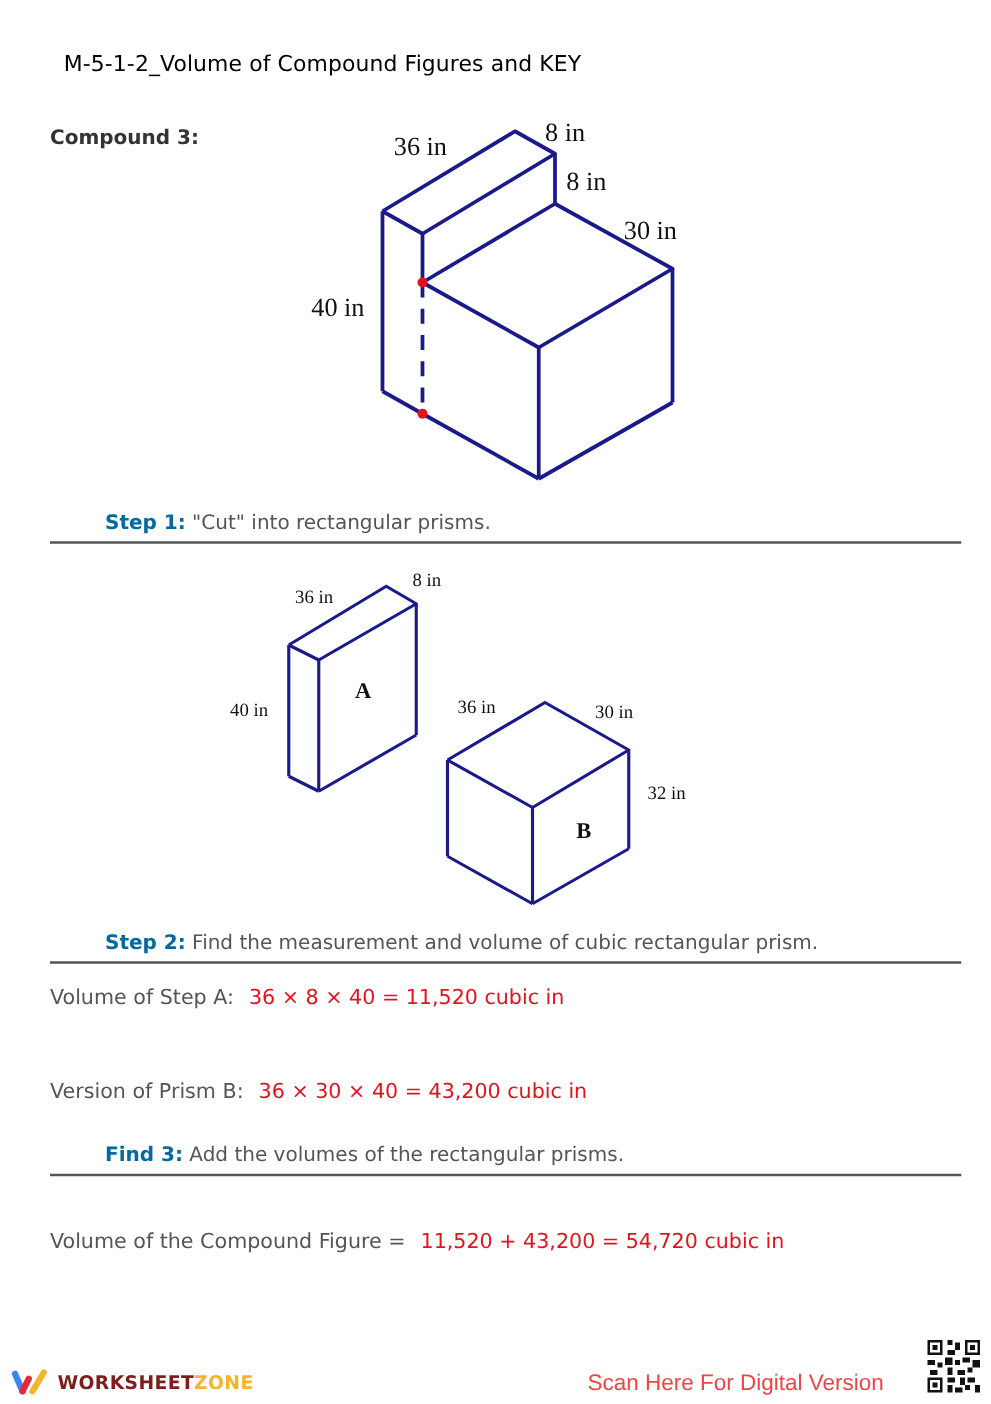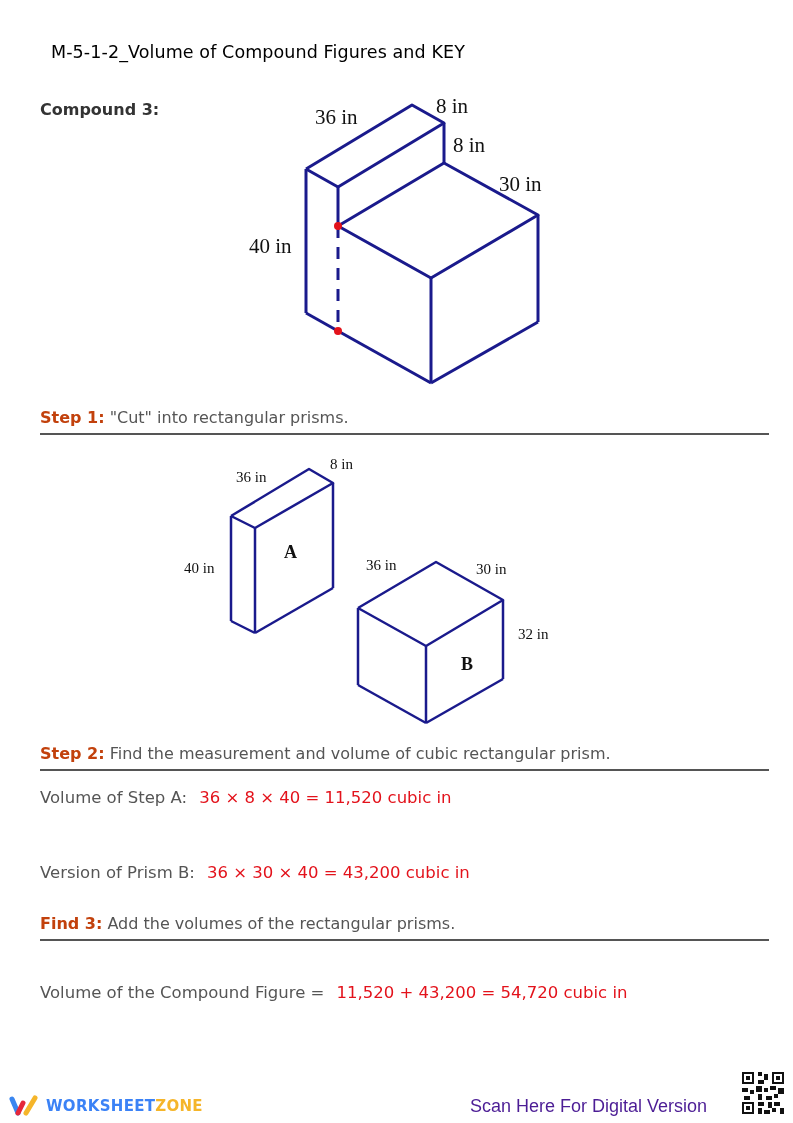--- a/index.html
+++ b/index.html
@@ -4,30 +4,30 @@
 <style>
   html, body { margin: 0; padding: 0; background: #ffffff; }
   body {
     width: 793px; height: 1123px; position: relative; overflow: hidden;
     font-family: "DejaVu Sans", sans-serif; color: #444;
   }
   .abs { position: absolute; }
   .doc-title { left: 51px; top: 42px; font-size: 17.5px; color: #000000; letter-spacing: 0.1px; white-space: nowrap; }
   .example-label { left: 40px; top: 100px; font-size: 16px; font-weight: bold; color: #333; }
   .step { left: 40px; font-size: 16px; color: #555; white-space: nowrap; }
-  .step b { color: #c2410c; }
+  .step b { color: #0369a1; margin-left: 44px; }
   .rule { left: 40px; width: 729px; height: 2px; background: #555; }
   .calc { left: 40px; font-size: 16.5px; color: #555; white-space: nowrap; }
   .calc .answer { color: #e3121b; font-weight: normal; margin-left: 12px; }
   svg text { font-family: "Liberation Serif", serif; fill: #111; }
   .logo { left: 8px; top: 1094px; display: flex; align-items: center; gap: 6px; }
   .logo-text { font-size: 15px; font-weight: bold; letter-spacing: 0.3px; }
-  .logo-text .w { color: #3b82f6; }
+  .logo-text .w { color: #7f1d1d; }
   .logo-text .z { color: #f5b52a; }
-  .scan { left: 470px; top: 1096px; font-family: "Liberation Sans", sans-serif; font-size: 18px; color: #4c1d95; white-space: nowrap; }
+  .scan { left: 470px; top: 1096px; font-family: "Liberation Sans", sans-serif; font-size: 18px; color: #ef4444; white-space: nowrap; }
   .qr { left: 740px; top: 1070px; }
 </style>
 </head>
 <body>
 
 <div class="abs doc-title">M-5-1-2_Volume of Compound Figures and KEY</div>
 <div class="abs example-label">Compound 3:</div>
 
 <svg class="abs" style="left:240px;top:90px;" width="320" height="300" viewBox="240 90 320 300">
   <g stroke="#1a1a8c" stroke-width="3" fill="none" stroke-linejoin="round">

